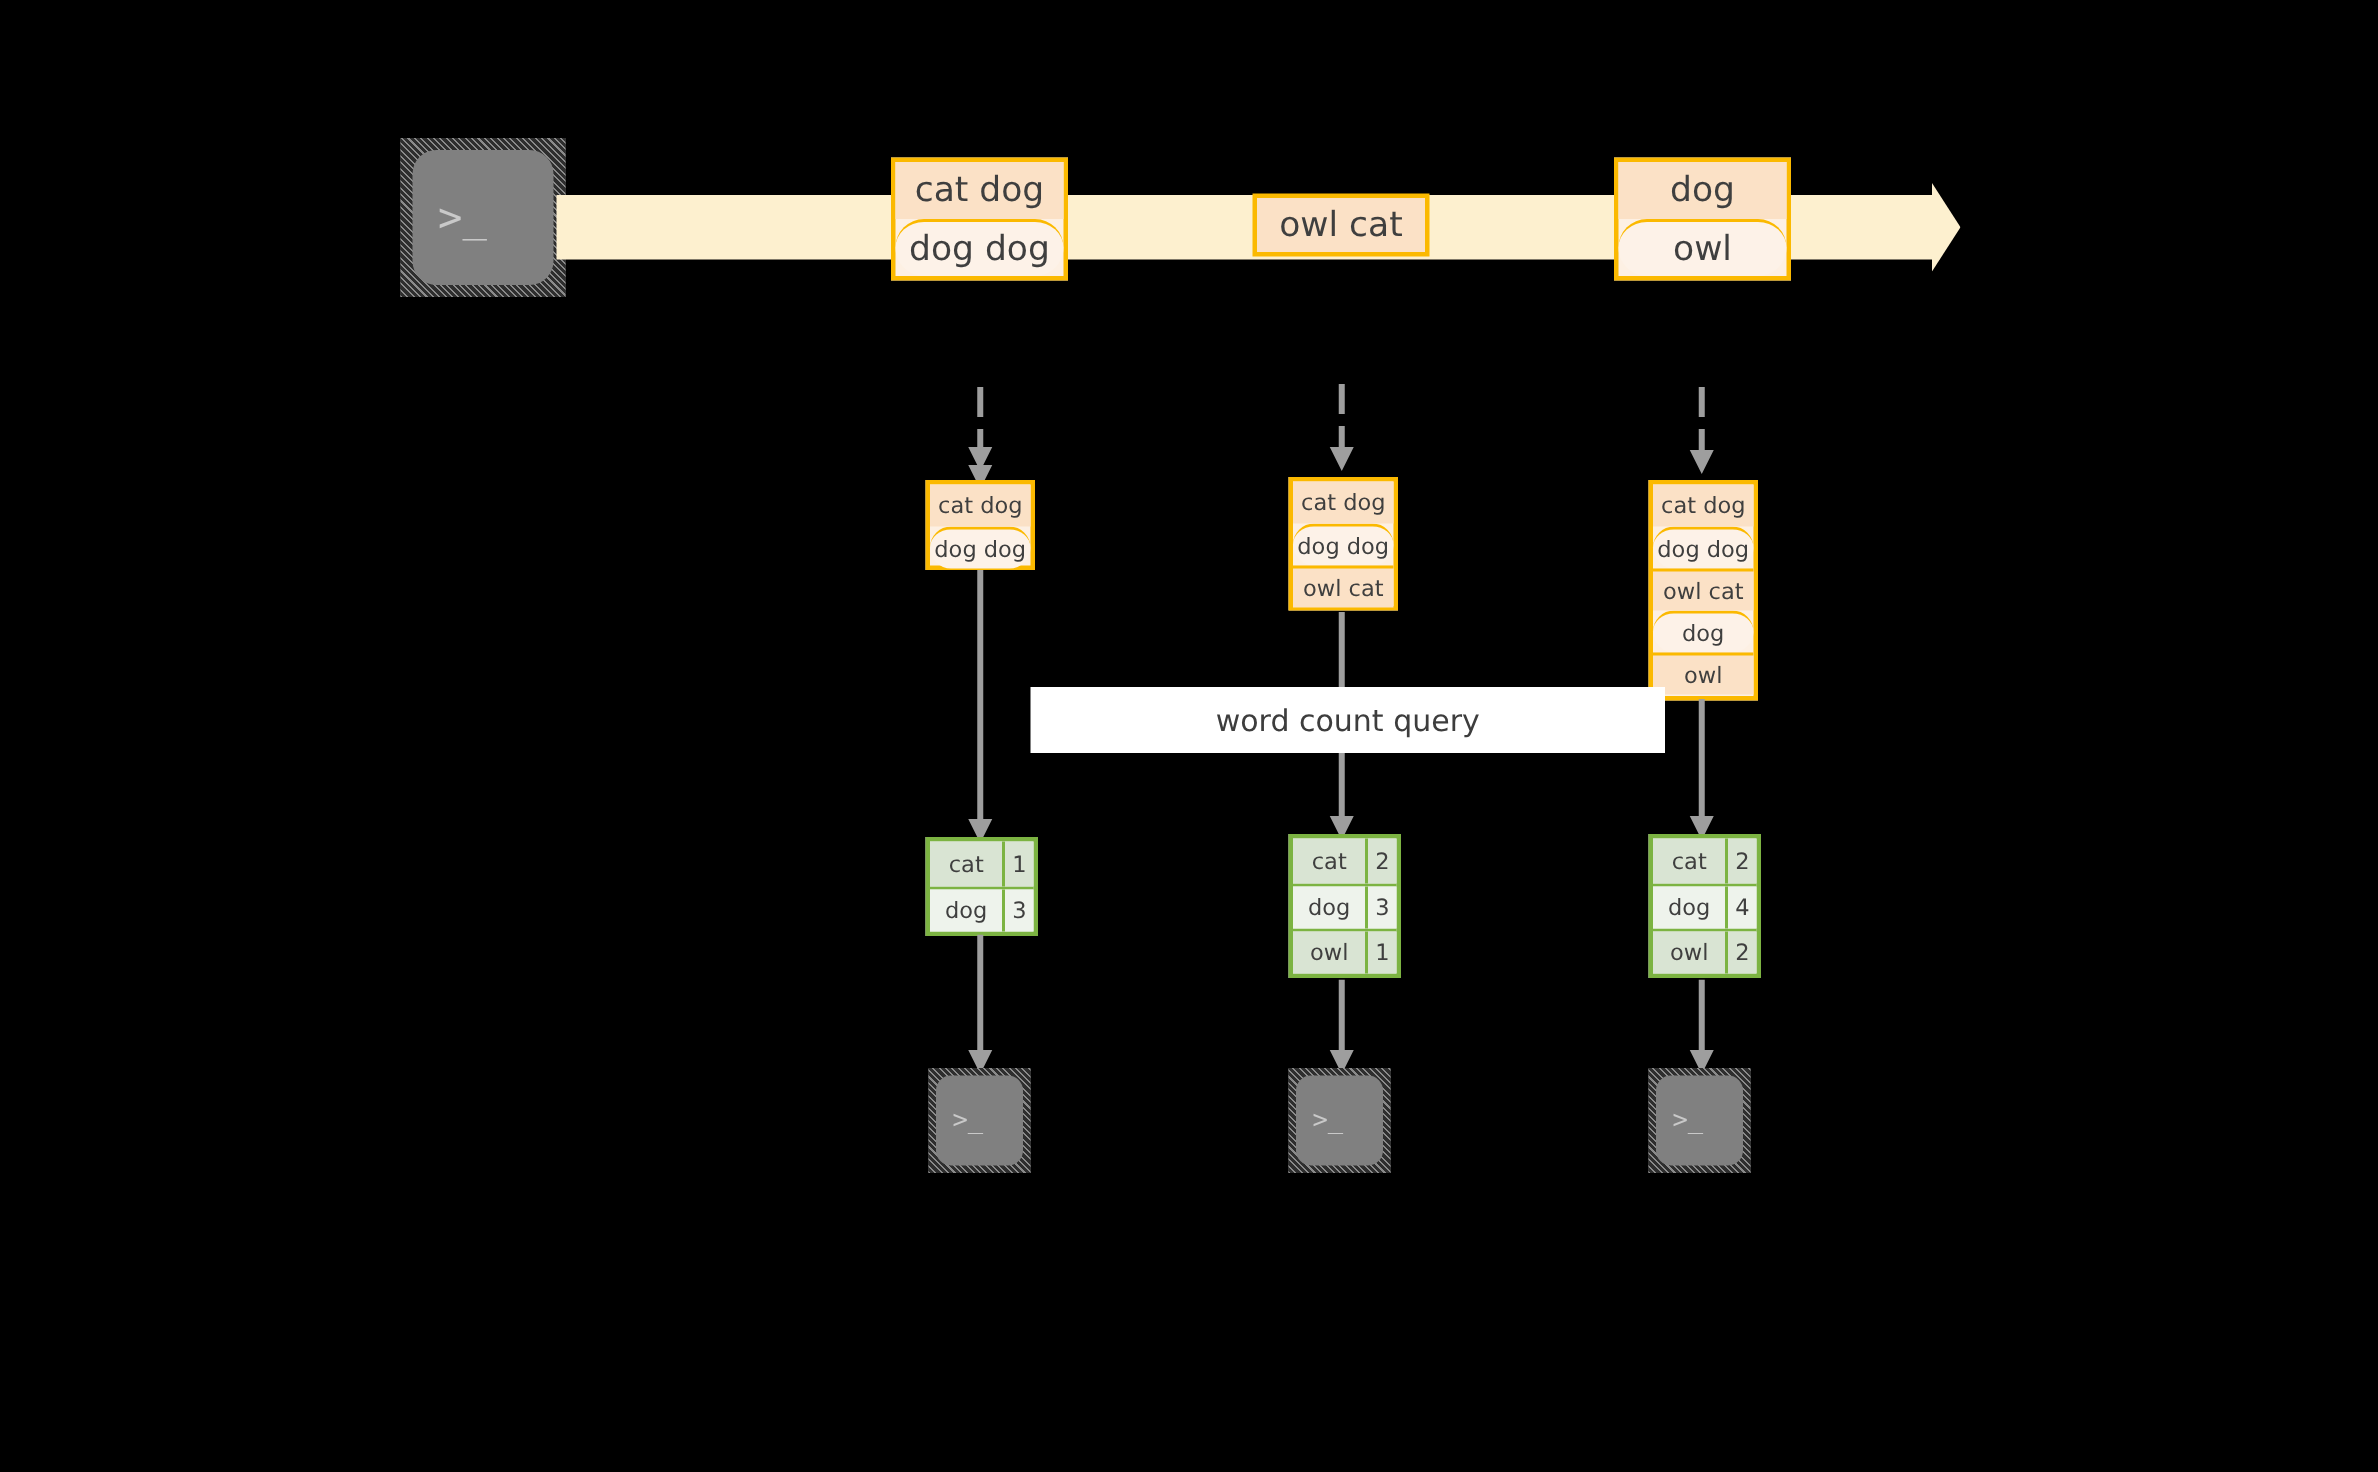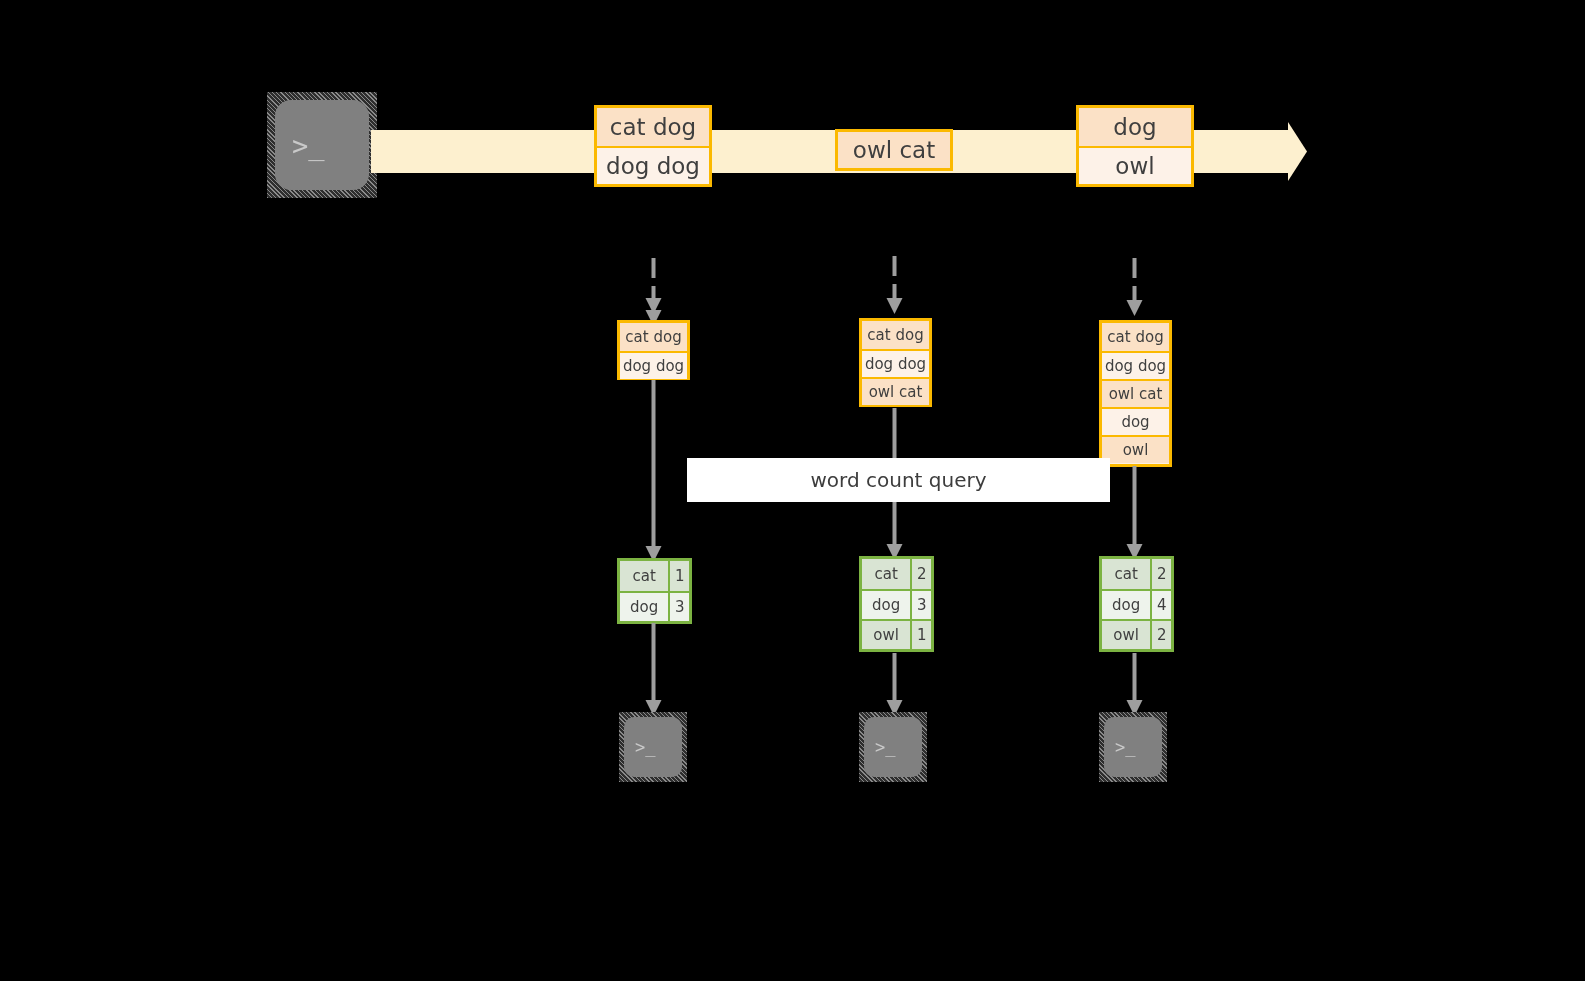--- a/index.html
+++ b/index.html
@@ -77,21 +77,21 @@
     background: #fdf0e3;
   }
   .rec-row {
     display: flex;
     align-items: center;
     justify-content: center;
     color: #3f3f3f;
     white-space: nowrap;
   }
   .rec-row.shade-a { background: #fbe1c6; }
-  .rec-row.shade-b { background: #fdf2e8; }
+  .rec-row.shade-b { background: #fdf2e8; border-radius: 19px; }
   .rec-row + .rec-row { border-top: 2px solid #fbb900; }
 
   
   .top-rec .rec-row { height: 38px; font-size: 23px; }
   .top-rec.r2 { height: 82px; }
   .top-rec.r1 { height: 42px; }
   .top-rec.r1 .rec-row { height: 36px; }
 
   .top-rec.b1 { left: 594px; top: 105px; width: 118px; }
   .top-rec.b2 { left: 835px; top: 129px; width: 118px; }

